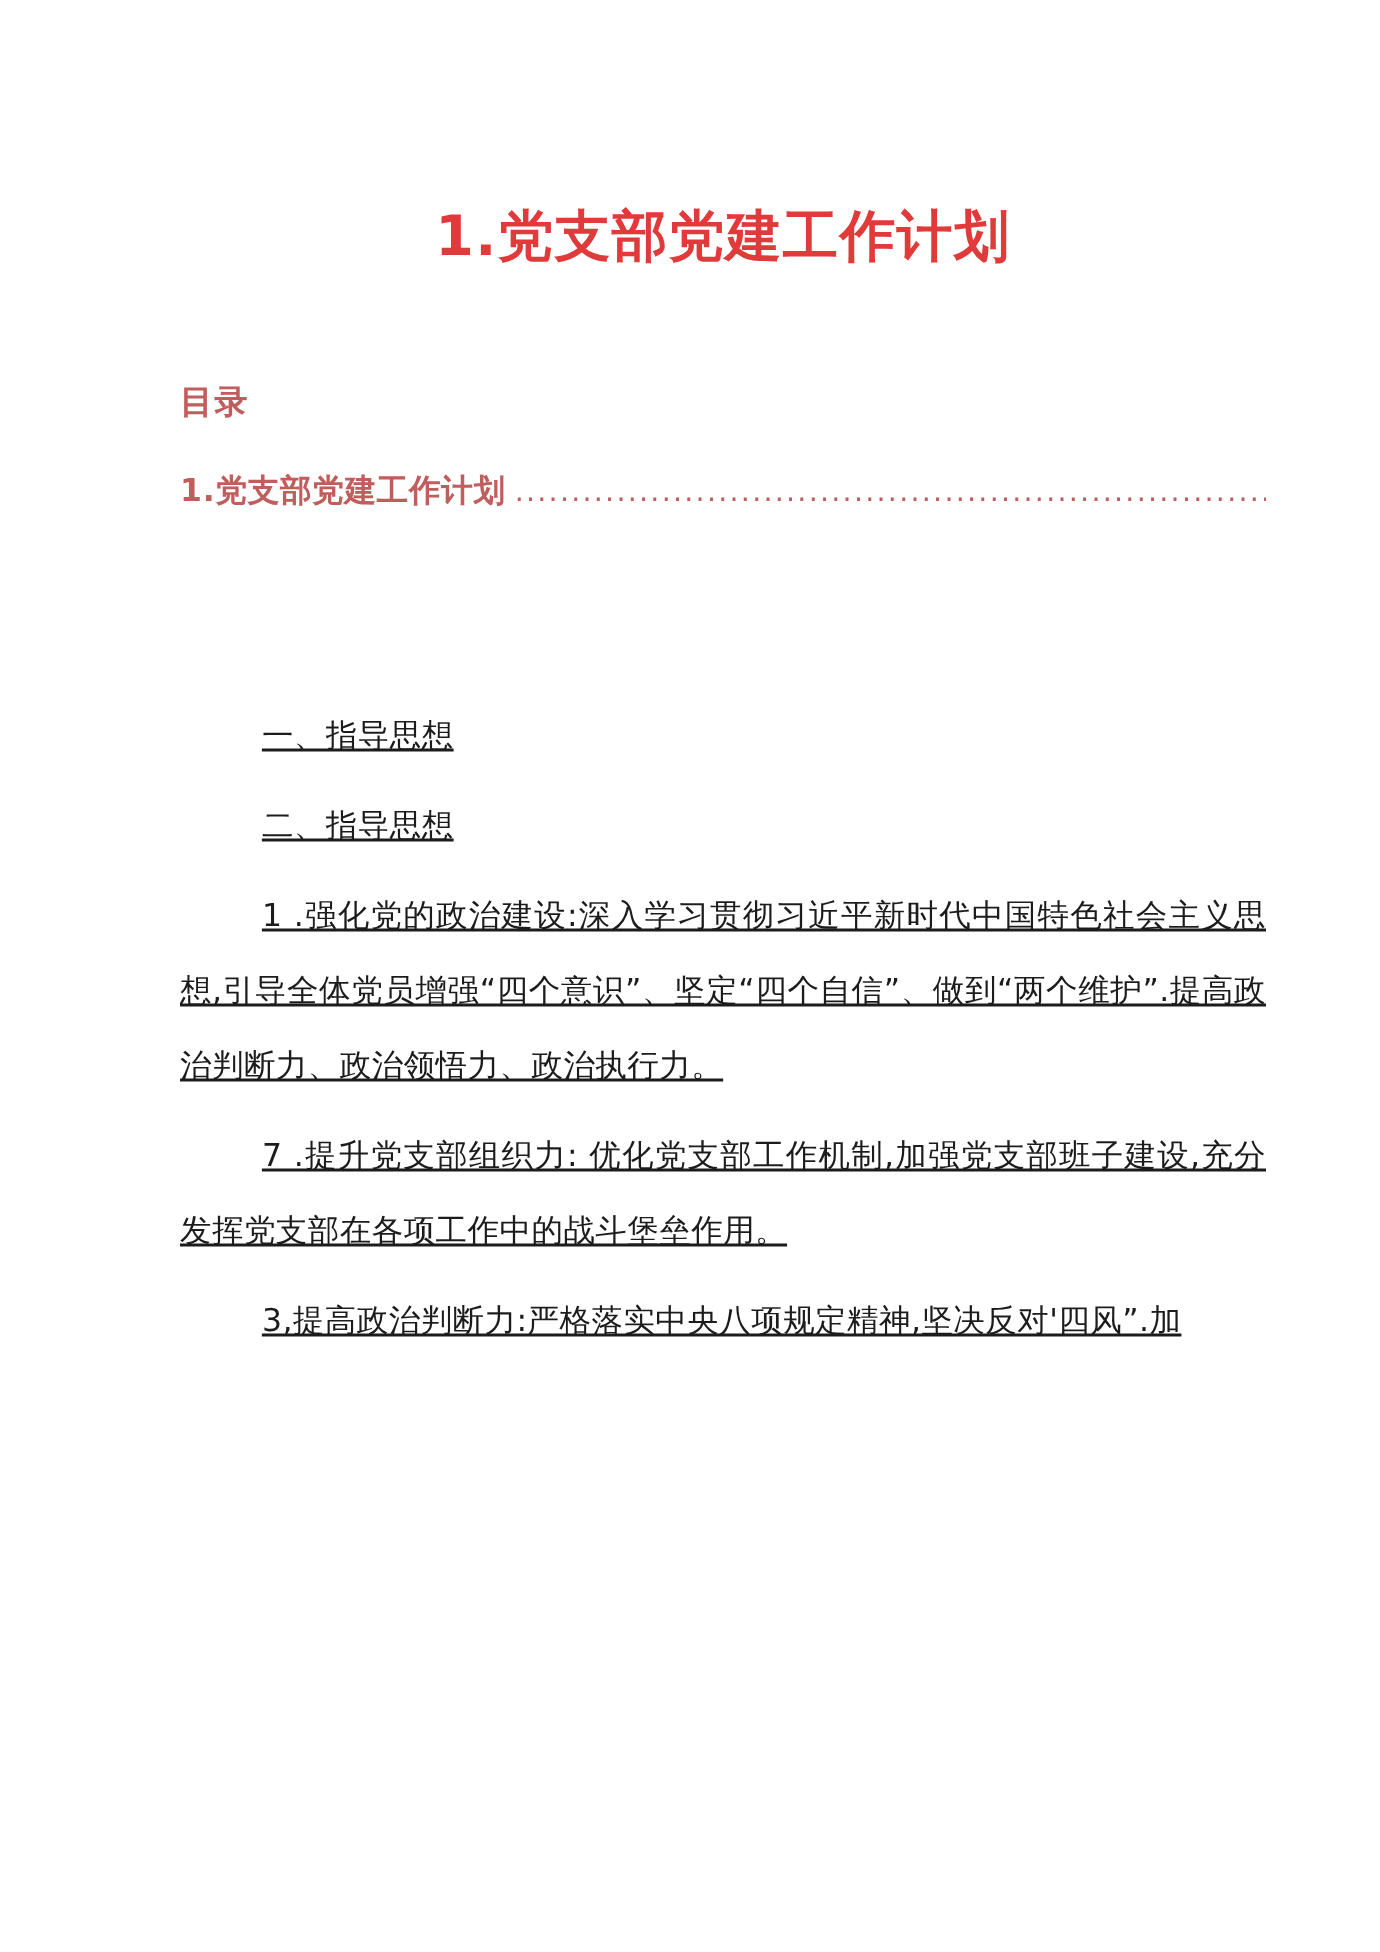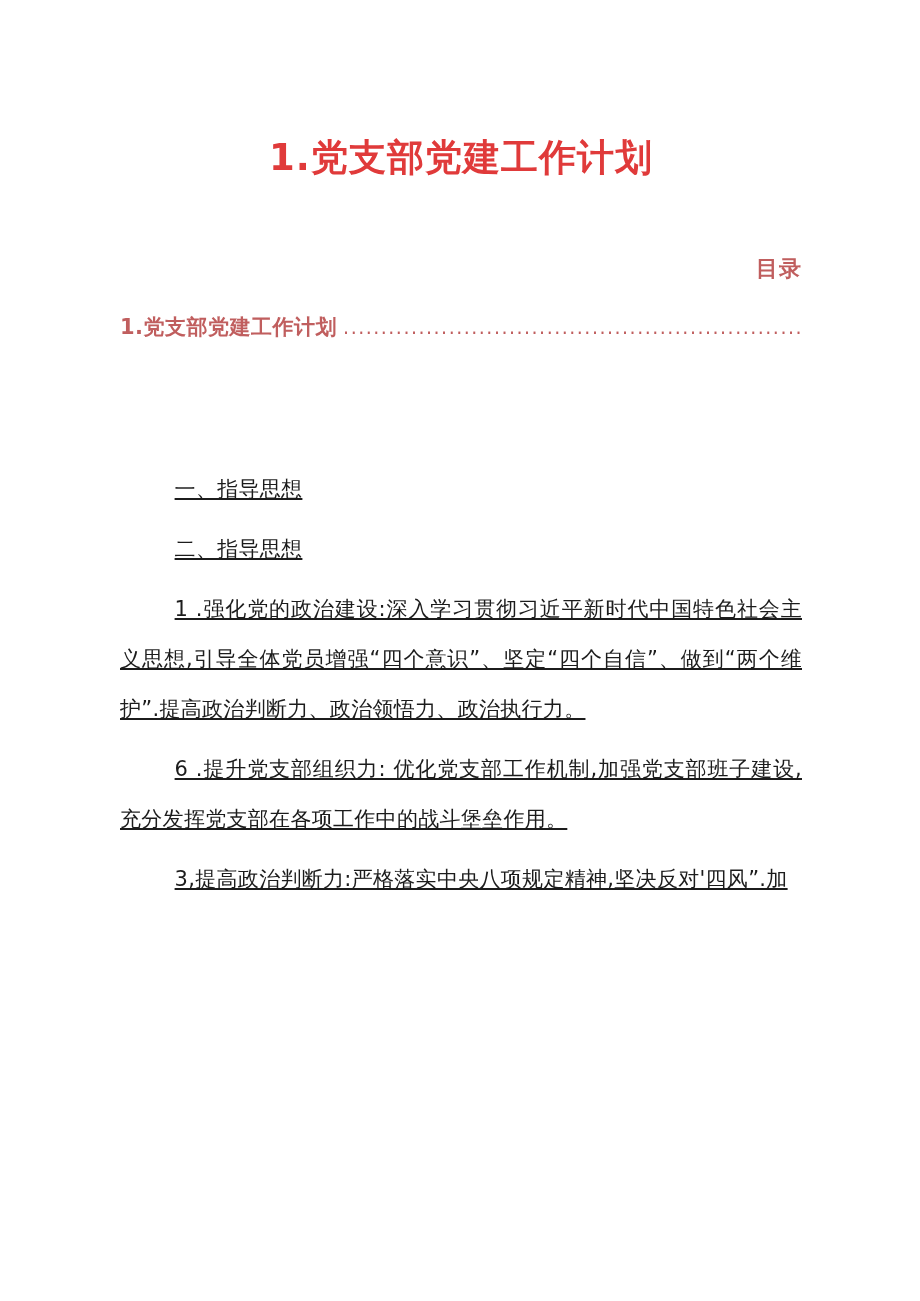--- a/index.html
+++ b/index.html
@@ -12,34 +12,34 @@
   .page{
     position:relative;
     width:920px;height:1301px;
     background:#ffffff;
     font-family:"DejaVu Sans","Liberation Sans",sans-serif;
     box-sizing:border-box;
   }
   .content{
     box-sizing:border-box;
     width:100%;height:100%;
-    padding:138px 118px 0 120px;
+    padding:138px 76px 0 120px;
   }
   .doc-title{
     text-align:center;
     color:var(--title-red);
     font-weight:bold;
     font-size:37px;
     line-height:40px;
     letter-spacing:1px;
     margin:0;
   }
   .doc-title.line2{margin-top:33px;}
   .toc-header{
-    text-align:right;
+    text-align:left;
     color:var(--toc-red);
     font-weight:bold;
     font-size:22px;
     line-height:26px;
     margin-top:78px;
     letter-spacing:1px;
   }
   .toc-line{
     display:flex;
     align-items:baseline;
@@ -89,18 +89,18 @@
 
     <div class="toc-line">
       <span class="toc-label">1.党支部党建工作计划</span>
       <span class="toc-leader">.............................................................................................................................</span>
     </div>
 
     <div class="body-text">
       <p class="heading">一、指导思想</p>
       <p class="heading">二、指导思想</p>
       <p class="para">1 .强化党的政治建设:深入学习贯彻习近平新时代中国特色社会主义思想,引导全体党员增强“四个意识”、坚定“四个自信”、做到“两个维护”.提高政治判断力、政治领悟力、政治执行力。</p>
-      <p class="para">6 .提升党支部组织力: 优化党支部工作机制,加强党支部班子建设,充分发挥党支部在各项工作中的战斗堡垒作用。</p>
+      <p class="para">7 .提升党支部组织力: 优化党支部工作机制,加强党支部班子建设,充分发挥党支部在各项工作中的战斗堡垒作用。</p>
       <p class="para">3,提高政治判断力:严格落实中央八项规定精神,坚决反对'四风”.加</p>
     </div>
 
   </div>
 </div>
 
 </body></html>

